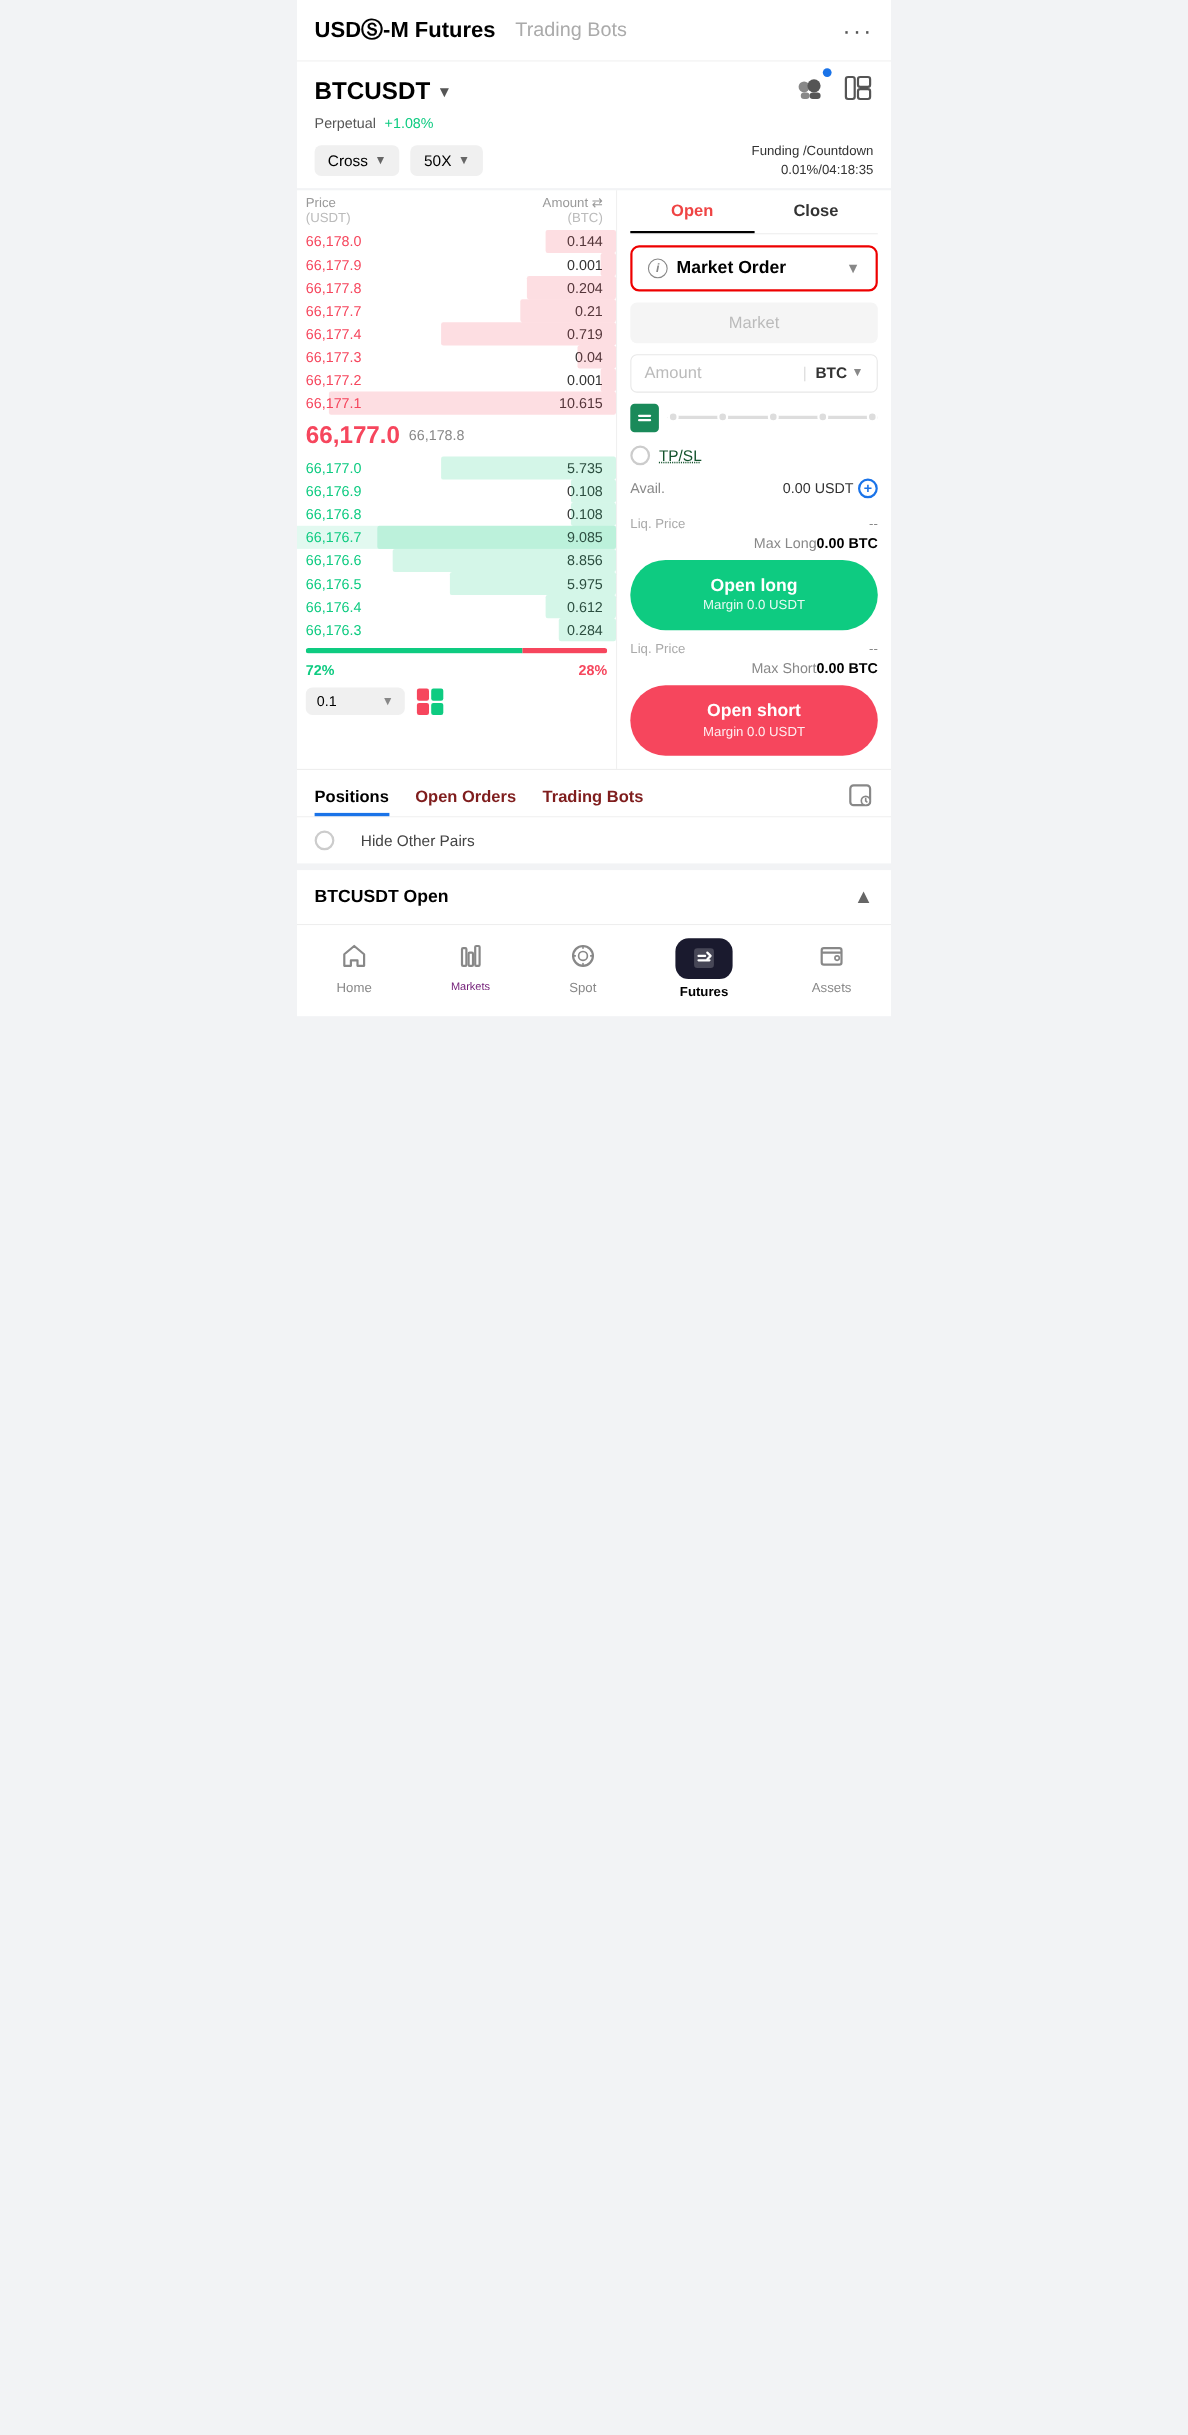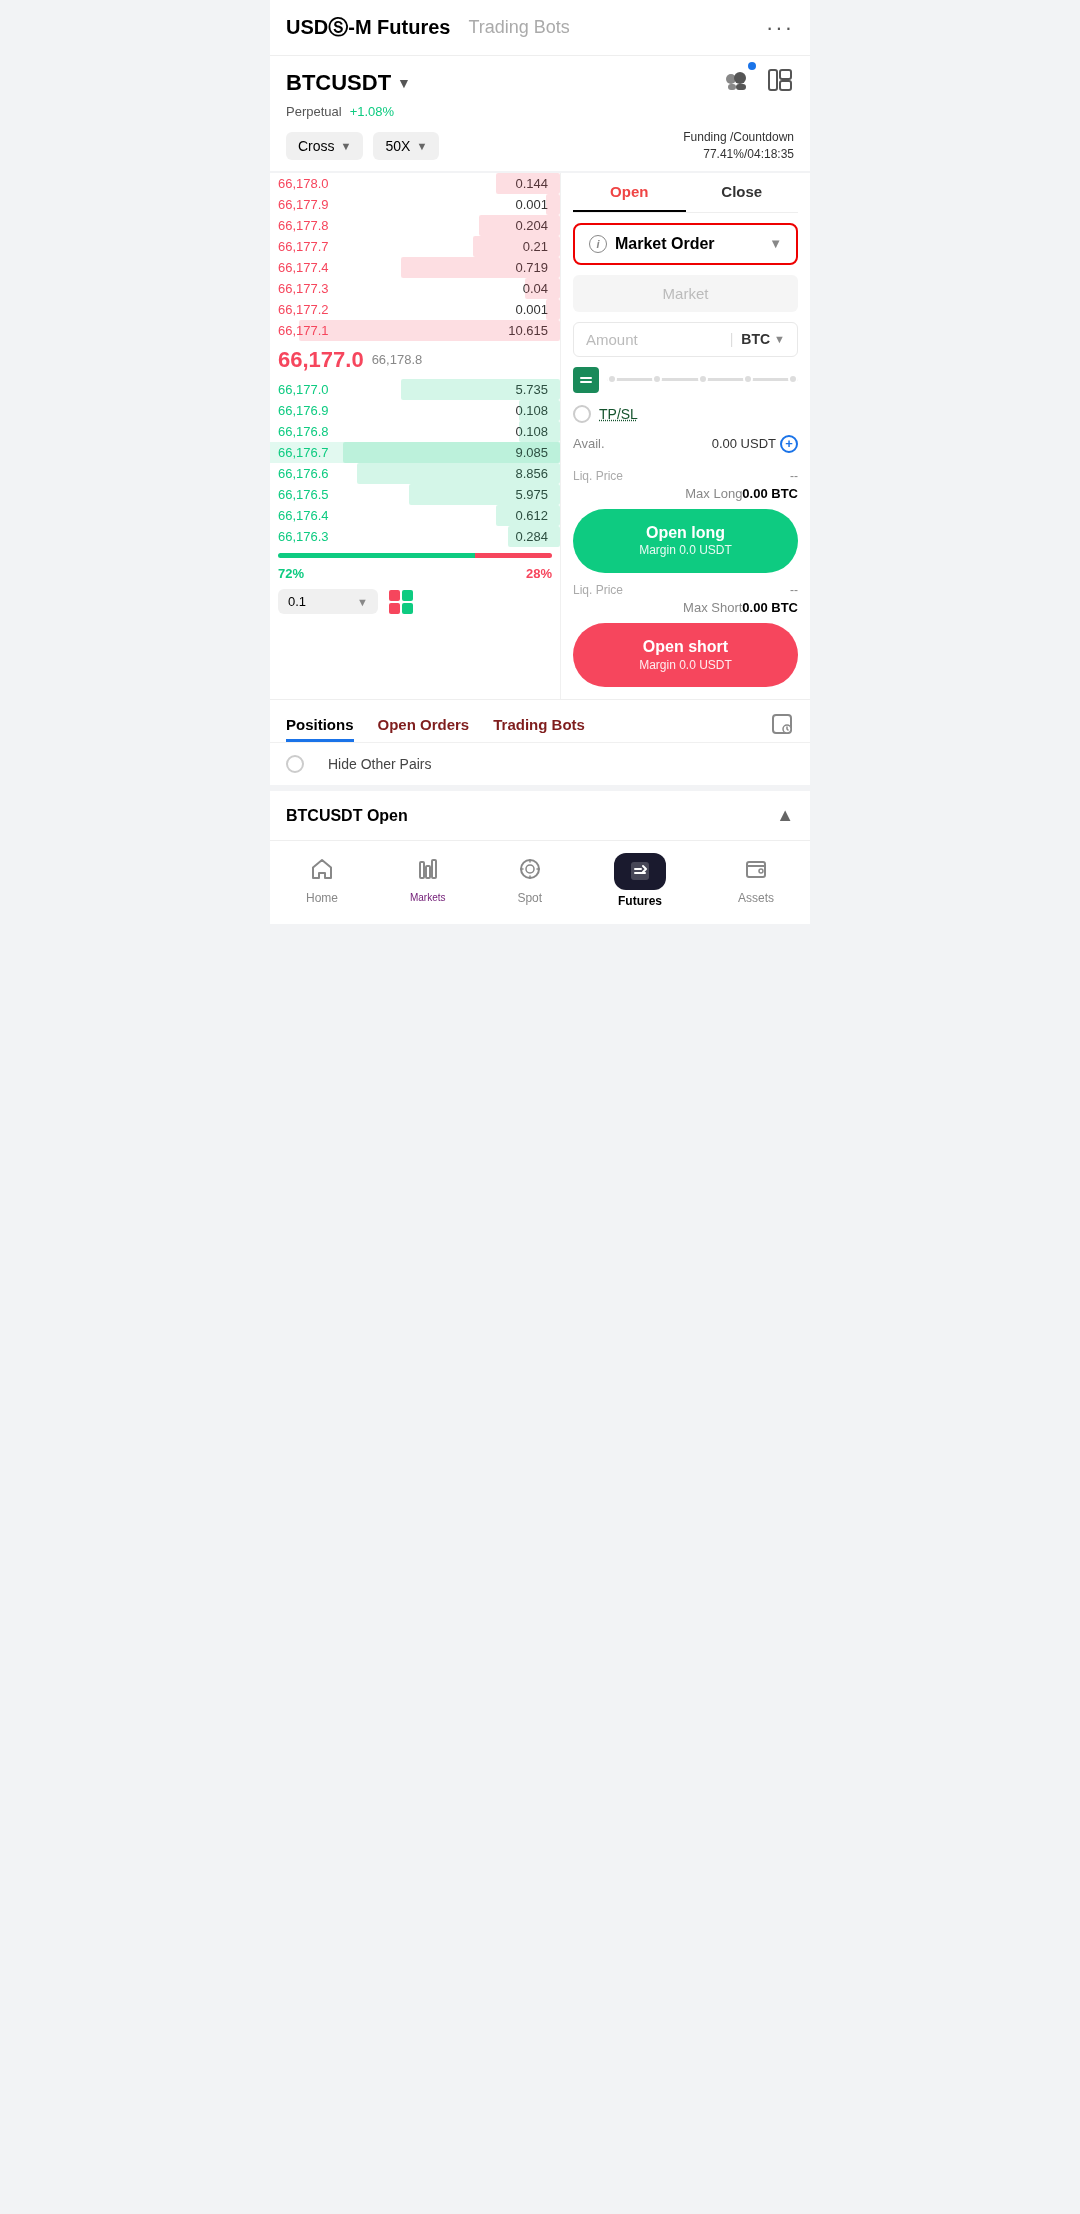--- a/index.html
+++ b/index.html
@@ -205,21 +205,21 @@
       align-items: center;
       gap: 8px;
       padding: 4px 8px;
     }
     .ob-input {
       background: #f0f0f0;
       border: none;
       border-radius: 6px;
       padding: 5px 10px;
       font-size: 13px;
-      width: 100px;
+      width: 90px;
       display: flex;
       align-items: center;
       justify-content: space-between;
     }
 
     
     .trading-panel {
       flex: 1;
       padding: 0 12px 12px;
       border-left: 1px solid #f0f0f0;
@@ -530,28 +530,32 @@
         <span>Cross</span>
         <span class="arrow">▼</span>
       </button>
       <button class="dropdown-btn">
         <span>50X</span>
         <span class="arrow">▼</span>
       </button>
     </div>
     <div class="funding-info">
       <span>Funding /Countdown</span>
-      <span>77.41%/04:18:35</span>
+      <span>0.01%/04:18:35</span>
     </div>
   </div>
 </div>
 
 <div class="main-area">
 
   <div class="order-book">
+    <div class="ob-header">
+      <span>Price<br><span style="color:#bbb">(USDT)</span></span>
+      <span style="text-align:right">Amount ⇄<br><span style="color:#bbb">(BTC)</span></span>
+    </div>
 
     <div id="ask-rows">
         <div class="ob-row ask">
       <div class="bg-bar ask-bg" style="width:22%"></div>
       <span class="price">66,178.0</span>
       <span class="amount">0.144</span>
     </div>
         <div class="ob-row ask">
       <div class="bg-bar ask-bg" style="width:5%"></div>
       <span class="price">66,177.9</span>

